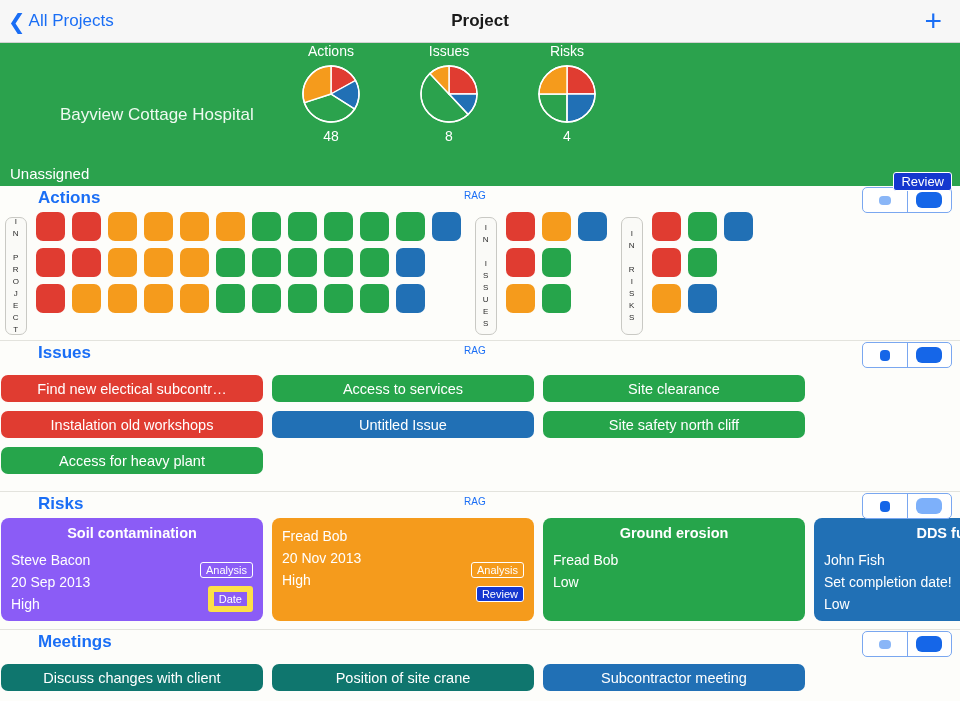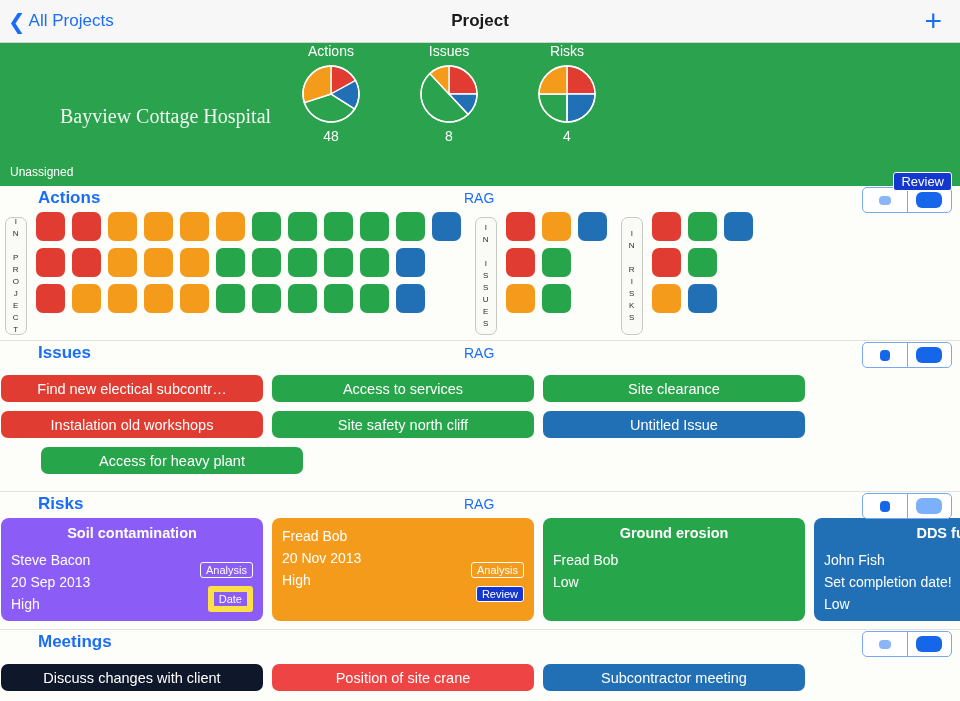--- a/index.html
+++ b/index.html
@@ -38,43 +38,43 @@
   
   .proj-header {
     position: relative;
     height: 143px;
     background: #2ba24d;
     color: #ffffff;
     overflow: visible;
   }
   .proj-name {
     position: absolute; left: 60px; top: 62px;
-    font-size: 20px; color: #eefaf0; font-family: Liberation Serif, serif;
-  }
-  .proj-assignee { position: absolute; left: 10px; top: 122px; font-size: 12px; }
+    font-size: 17px; color: #eefaf0;
+  }
+  .proj-assignee { position: absolute; left: 10px; top: 122px; font-size: 15px; }
   .proj-cost1 { position: absolute; left: 10px; top: 147px; font-size: 15px; }
   .proj-cost2 { position: absolute; left: 152px; top: 147px; font-size: 15px; }
   .proj-date  { position: absolute; left: 10px; top: 172px; font-size: 15px; }
 
   .donuts { position: absolute; left: 300px; top: 0; display: flex; gap: 56px; }
   .donut { width: 62px; text-align: center; }
   .donut-label { font-size: 14px; color: #ffffff; margin-bottom: 4px; }
   .donut-count { font-size: 14px; color: #ffffff; margin-top: 3px; }
   .donut svg { display: block; }
 
   
   .section { position: relative; background: #fdfdfa; border-bottom: 1px solid #e3e3dd; }
   .sec-head { position: relative; height: 26px; }
   .sec-title {
     position: absolute; left: 38px; top: 2px;
     color: #1a6ef5; font-size: 17px; font-weight: bold;
   }
   .sec-rag {
     position: absolute; left: 464px; top: 4px;
-    color: #1a6ef5; font-size: 14px;
+    color: #1a6ef5; font-size: 10px;
   }
   .seg {
     position: absolute; right: 8px; top: 1px;
     width: 90px; height: 26px;
     border: 1px solid #7aa7f0; border-radius: 5px;
     display: flex; background: #ffffff; overflow: hidden;
     z-index: 3;
   }
   .seg > div {
     flex: 1; display: flex; align-items: center; justify-content: center;
@@ -331,25 +331,25 @@
     </div>
   </div>
   <div class="pill-wrap" id="issues-pills">
       <div class="pill-row">
         <div class="pill" style="background: rgb(224, 60, 49);">Find new electical subcontr…</div>
         <div class="pill" style="background: rgb(38, 165, 75);">Access to services</div>
         <div class="pill" style="background: rgb(38, 165, 75);">Site clearance</div>
       </div>
       <div class="pill-row">
         <div class="pill" style="background: rgb(224, 60, 49);">Instalation old workshops</div>
+        <div class="pill" style="background: rgb(33, 112, 181);">Untitled Issue</div>
         <div class="pill" style="background: rgb(38, 165, 75);">Site safety north cliff</div>
-        <div class="pill" style="background: rgb(33, 112, 181);">Untitled Issue</div>
       </div>
       <div class="pill-row">
-        <div class="pill" style="background: rgb(38, 165, 75); margin-left: 40px;">Access for heavy plant</div>
+        <div class="pill" style="background: rgb(38, 165, 75);">Access for heavy plant</div>
       </div>
     </div>
 </div>
 
 <div class="section">
   <div class="sec-head">
     <div class="sec-title">Risks</div>
     <div class="sec-rag">RAG</div>
     <div class="seg">
       <div>
@@ -397,18 +397,18 @@
       <div>
           <span class="dot-sm"></span>
         </div>
       <div>
           <span class="dot-lg"></span>
         </div>
     </div>
   </div>
   <div class="pill-wrap" id="meetings-pills">
       <div class="pill-row">
-        <div class="pill" style="background: #0f172a;">Discuss changes with client</div>
-        <div class="pill" style="background: #ef4444;">Position of site crane</div>
+        <div class="pill" style="background: #0f766e;">Discuss changes with client</div>
+        <div class="pill" style="background: #0f766e;">Position of site crane</div>
         <div class="pill" style="background: rgb(33, 112, 181);">Subcontractor meeting</div>
       </div>
     </div>
 </div>
 
 </body></html>

